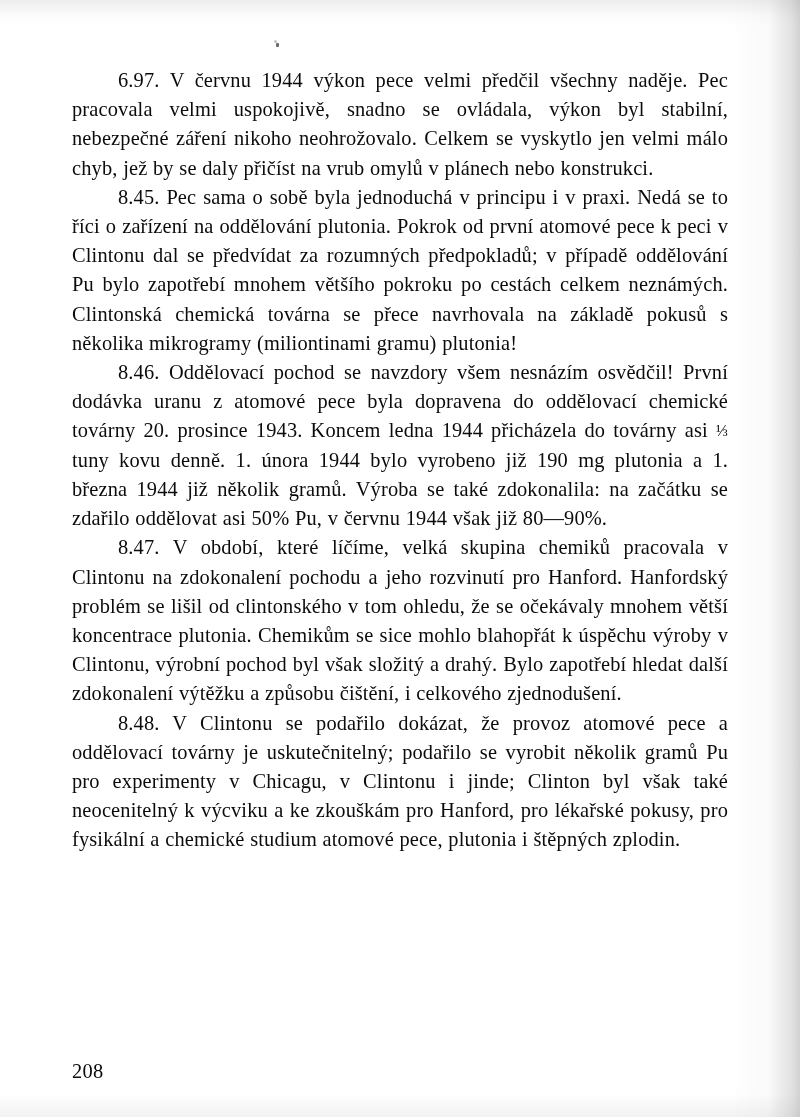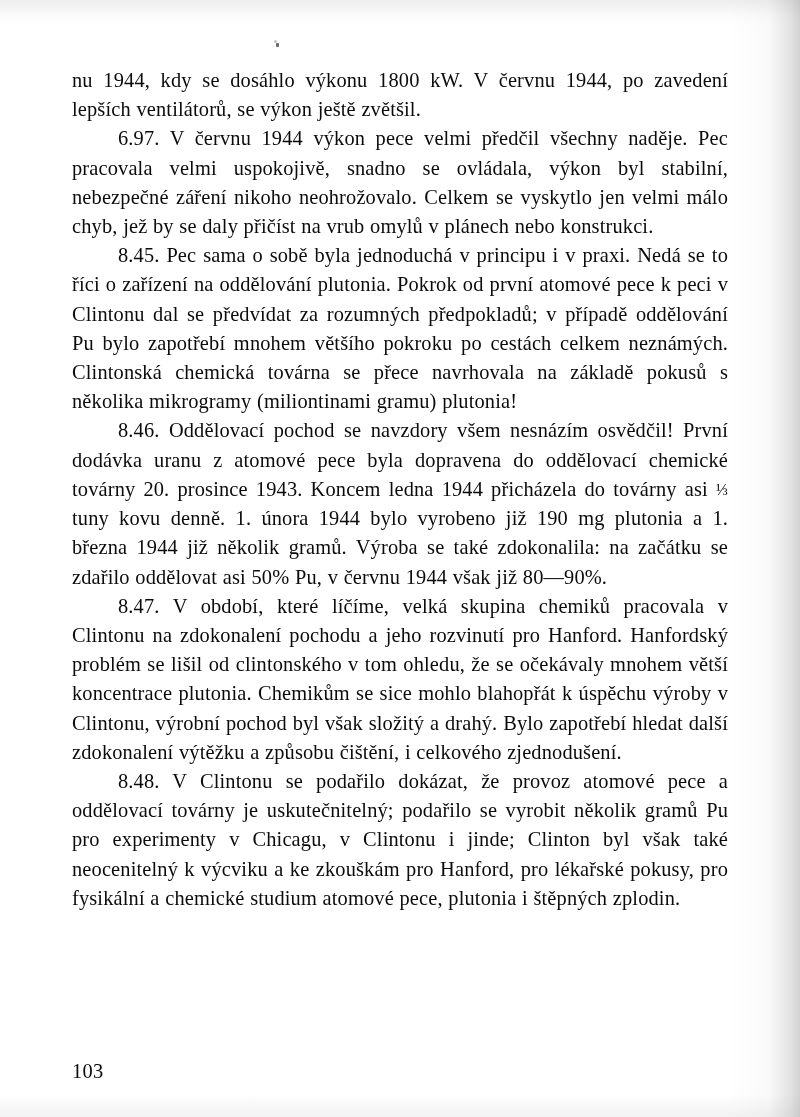--- a/index.html
+++ b/index.html
@@ -114,29 +114,28 @@
 <div class="page">
 
   <div class="scan-shade-top"></div>
   <div class="scan-shade-right"></div>
   <div class="scan-shade-bottom"></div>
   <div class="speck2"></div>
   <div class="speck"></div>
 
   <div class="textblock">
 
-    <p class="para last-line-left">nu 1944, kdy se dosáhlo výkonu 1800 kW. V červnu 1944, po zavedení lepších ventilátorů, se výkon ještě zvětšil.</p>
 
     <p class="para indent last-line-left">6.97. V červnu 1944 výkon pece velmi předčil všechny naděje. Pec pracovala velmi uspokojivě, snadno se ovládala, výkon byl stabilní, nebezpečné záření nikoho neohrožovalo. Celkem se vyskytlo jen velmi málo chyb, jež by se daly přičíst na vrub omylů v plánech nebo konstrukci.</p>
 
     <p class="para indent last-line-left">8.45. Pec sama o sobě byla jednoduchá v principu i v praxi. Nedá se to říci o zařízení na oddělování plutonia. Pokrok od první atomové pece k peci v Clintonu dal se předvídat za rozumných předpokladů; v případě oddělování Pu bylo zapotřebí mnohem většího pokroku po cestách celkem neznámých. Clintonská chemická továrna se přece navrhovala na základě pokusů s několika mikrogramy (miliontinami gramu) plutonia!</p>
 
     <p class="para indent last-line-left"><span>8.46. Oddělovací pochod se navzdory všem nesnázím osvědčil! První dodávka uranu z atomové pece byla dopravena do oddělovací chemické továrny 20. prosince 1943. Koncem ledna 1944 přicházela do továrny asi </span><span class="frac">⅓</span><span> tuny kovu denně. 1. února 1944 bylo vyrobeno již 190 mg plutonia a 1. března 1944 již několik gramů. Výroba se také zdokonalila: na začátku se zdařilo oddělovat asi 50% Pu, v červnu 1944 však již 80—90%.</span></p>
 
     <p class="para indent last-line-left">8.47. V období, které líčíme, velká skupina chemiků pracovala v Clintonu na zdokonalení pochodu a jeho rozvinutí pro Hanford. Hanfordský problém se lišil od clintonského v tom ohledu, že se očekávaly mnohem větší koncentrace plutonia. Chemikům se sice mohlo blahopřát k úspěchu výroby v Clintonu, výrobní pochod byl však složitý a drahý. Bylo zapotřebí hledat další zdokonalení výtěžku a způsobu čištění, i celkového zjednodušení.</p>
 
     <p class="para indent last-line-left">8.48. V Clintonu se podařilo dokázat, že provoz atomové pece a oddělovací továrny je uskutečnitelný; podařilo se vyrobit několik gramů Pu pro experimenty v Chicagu, v Clintonu i jinde; Clinton byl však také neocenitelný k výcviku a ke zkouškám pro Hanford, pro lékařské pokusy, pro fysikální a chemické studium atomové pece, plutonia i štěpných zplodin.</p>
 
   </div>
 
-  <div class="pagenum">103</div>
+  <div class="pagenum">208</div>
 
 </div>
 
 </body></html>

